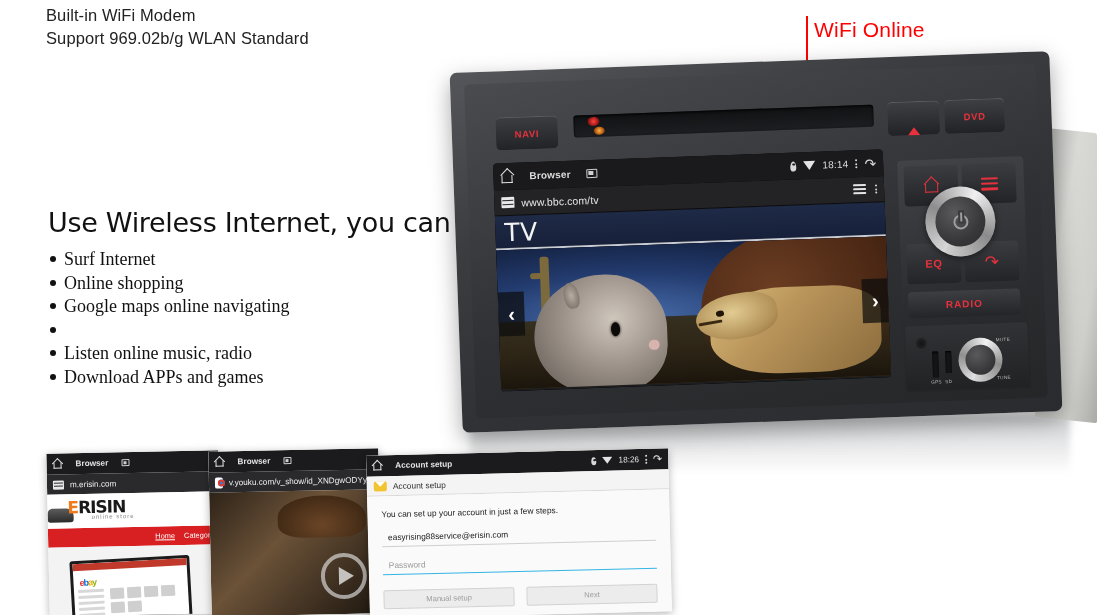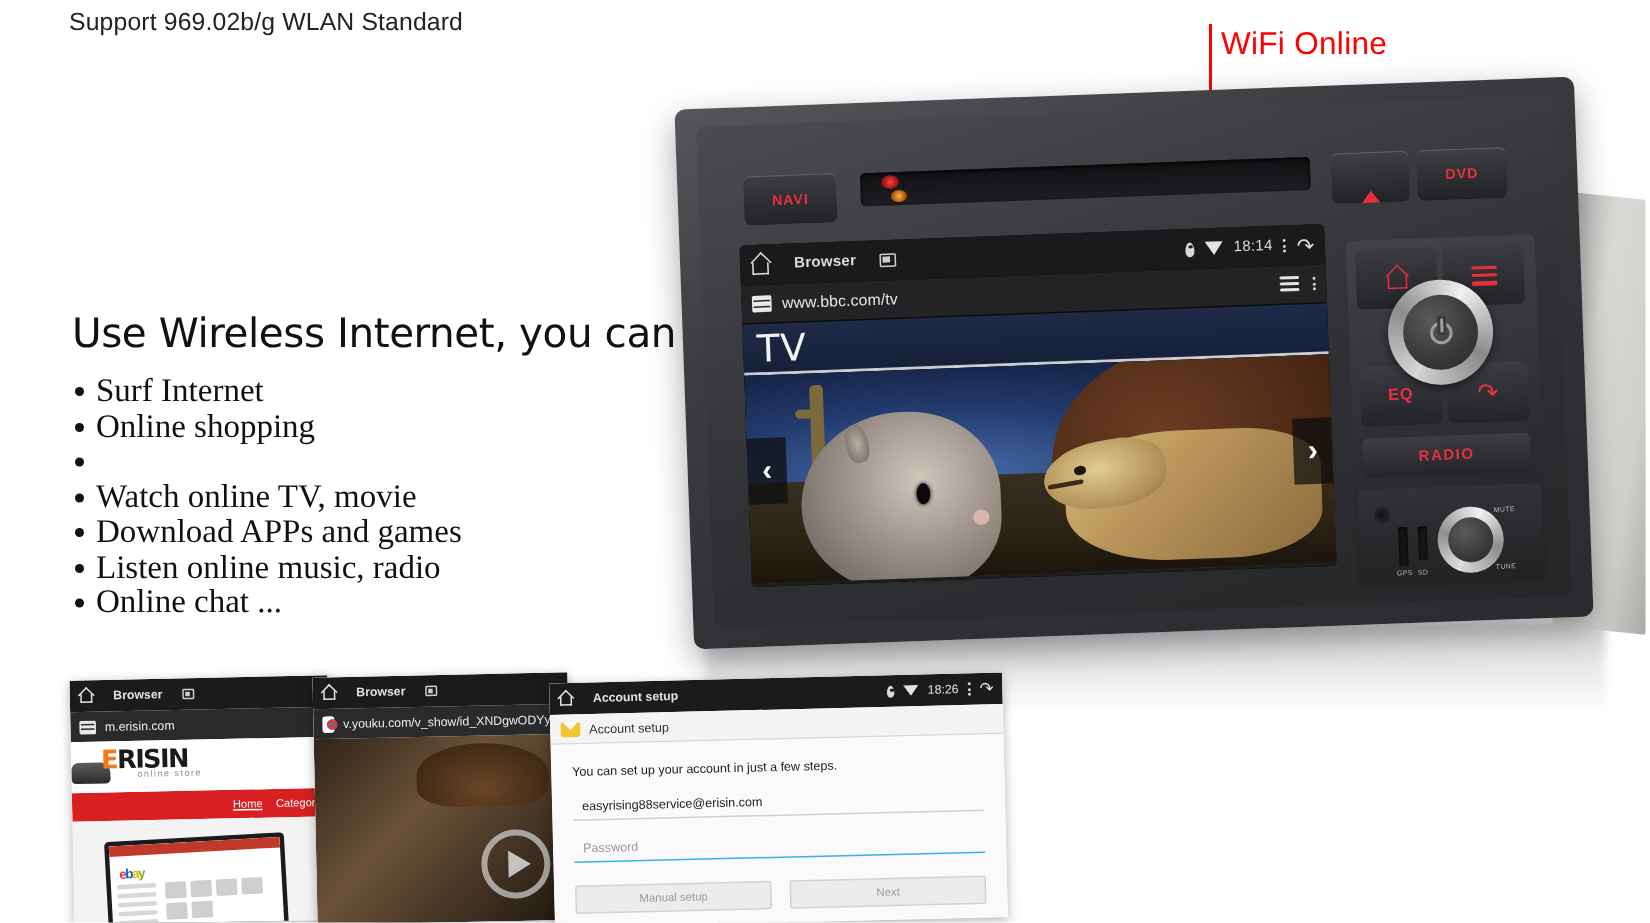--- a/index.html
+++ b/index.html
@@ -20,21 +20,21 @@
 
   .headline {
     position: absolute; left: 48px; top: 207px;
     font-size: 27px; color: #111; letter-spacing: -0.3px;
     font-family: "DejaVu Sans", sans-serif;
   }
 
   .bullets {
     position: absolute; left: 50px; top: 248px;
     font-family: "Liberation Serif", serif;
-    font-size: 22px; line-height: 23.5px; color: #111;
+    font-size: 18px; line-height: 23.5px; color: #111;
     list-style: none;
   }
   .bullets li { white-space: nowrap; }
   .bullets li .dot {
     display: inline-block; width: 6px; height: 6px;
     border-radius: 50%; background: #111;
     margin-right: 8px; vertical-align: 3px;
   }
 
   
@@ -356,33 +356,33 @@
     padding:0 0 4px 6px; margin-bottom:15px; }
   .as-btns { display:flex; gap:12px; }
   .as-btn { flex:1; height:19px; background:#ececec; border:1px solid #d2d2d2;
     border-radius:2px; display:flex; align-items:center; justify-content:center;
     font-size:7.6px; color:#9c9c9c; }
 </style>
 </head>
 <body>
 
 <div class="intro">
+  <div>Built-in WiFi Modem</div>
   <div>Support 969.02b/g WLAN Standard</div>
 </div>
 
 <div class="headline">Use Wireless Internet, you can</div>
 
 <ul class="bullets">
   <li><span class="dot"></span><span>Surf Internet</span></li>
   <li><span class="dot"></span><span>Online shopping</span></li>
+  <li><span class="dot"></span><span>Google maps online navigating</span></li>
   <li><span class="dot"></span></li>
-  <li><span class="dot"></span><span>Watch online TV, movie</span></li>
+  <li><span class="dot"></span><span>Listen online music, radio</span></li>
   <li><span class="dot"></span><span>Download APPs and games</span></li>
-  <li><span class="dot"></span><span>Listen online music, radio</span></li>
-  <li><span class="dot"></span><span>Online chat ...</span></li>
 </ul>
 
 <div class="wifi-label">WiFi Online</div>
 <div class="wifi-arrow"></div>
 
 <div class="unit-shadow"></div>
 <div class="chassis"></div>
 
 <div class="unit">
   <div class="unit-inner">

